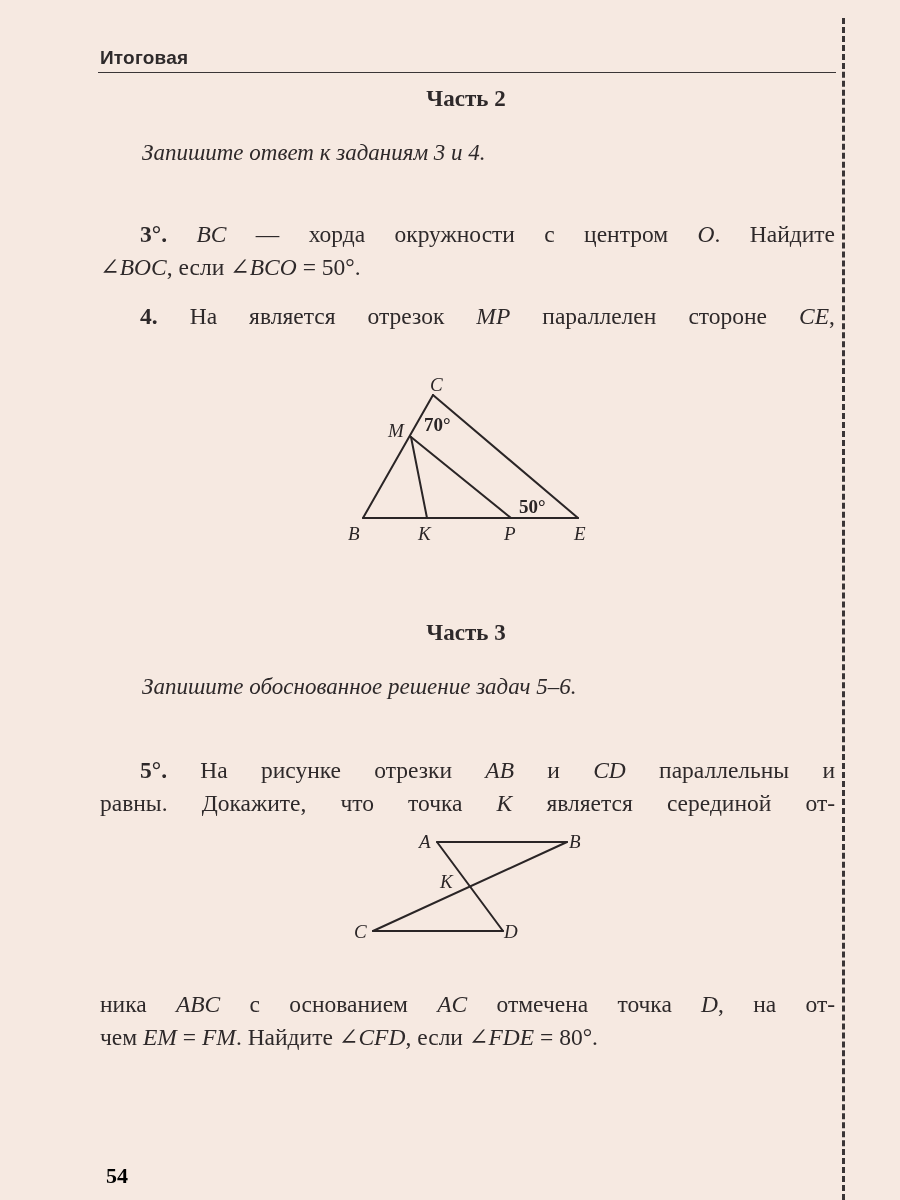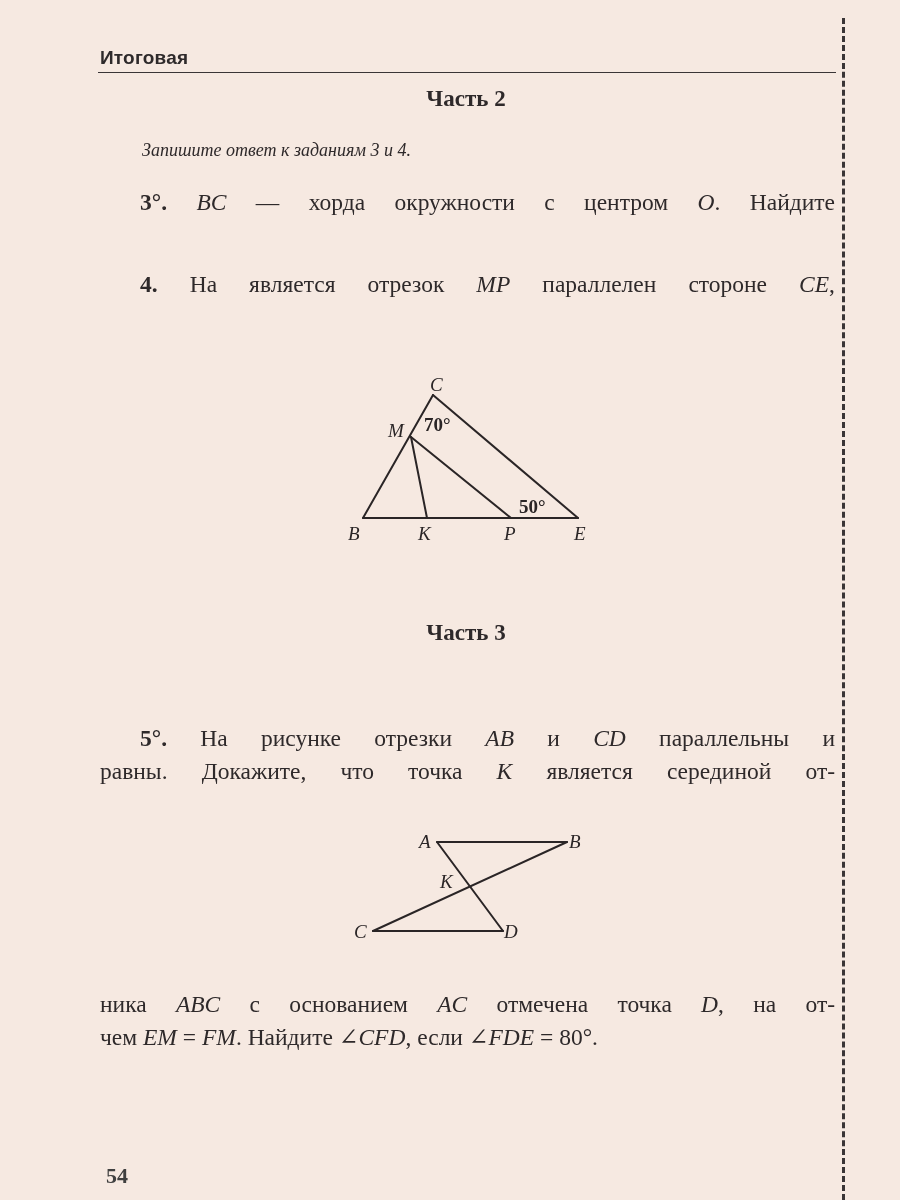--- a/index.html
+++ b/index.html
@@ -54,21 +54,21 @@
       font-family: "Liberation Serif", "DejaVu Serif", serif;
       font-weight: bold;
       font-size: 23px;
       color: #2e292a;
     }
     .instruction {
       position: absolute;
       left: 142px;
       font-family: "Liberation Serif", "DejaVu Serif", serif;
       font-style: italic;
-      font-size: 18px;
+      font-size: 23px;
       color: #2e292a;
     }
     .task {
       position: absolute;
       left: 100px;
       width: 735px;
       font-family: "Liberation Serif", "DejaVu Serif", serif;
       font-size: 23.5px;
       line-height: 33px;
       text-align: justify;
@@ -77,20 +77,21 @@
     .task .line {
       display: block;
       white-space: nowrap;
       text-align-last: justify;
     }
     .task .line.last {
       text-align-last: left;
     }
     .task .line.first {
       padding-left: 40px;
+      margin-top: 32px;
     }
     .num {
       font-weight: bold;
     }
     .m {
       font-style: italic;
     }
     .figure {
       position: absolute;
       left: 0; top: 0;
@@ -113,38 +114,39 @@
       font-size: 19px;
       fill: #2a2526;
     }
     .page-number {
       position: absolute;
       left: 106px;
       top: 1163px;
       font-family: "Liberation Serif", "DejaVu Serif", serif;
       font-weight: bold;
       font-size: 22px;
-      color: #404040;
+      color: #000000;
     }
   </style>
 </head>
 <body>
 
 <div class="page">
 
   <div class="cut-line"></div>
 
   <div class="running-head">Итоговая</div>
   <div class="head-rule"></div>
 
   <div class="part-title" style="top:86px;">Часть 2</div>
   <div class="instruction" style="top:140px;">Запишите ответ к заданиям 3 и 4.</div>
 
   <div class="task" style="top:186px;">
     <span class="line first"><span class="num">3°.</span> <span class="m">BC</span><span> — хорда окружности с центром </span><span class="m">O</span><span>. Найдите</span></span>
+    <span class="line last"><span class="m">∠BOC</span><span>, если </span><span class="m">∠BCO</span><span> = 50°.</span></span>
   </div>
 
   <div class="task" style="top:268px;">
     <span class="line first"><span class="num">4.</span><span> На является отрезок </span><span class="m">MP</span><span> параллелен стороне </span><span class="m">CE</span><span>,</span></span>
   </div>
 
   <div class="figure">
     <svg width="900" height="1200" viewBox="0 0 900 1200">
       <g stroke="#2a2526" stroke-width="2" fill="none" stroke-linecap="round">
 
@@ -161,20 +163,21 @@
       <text class="fig-label" x="348" y="540">B</text>
       <text class="fig-label" x="418" y="540">K</text>
       <text class="fig-label" x="504" y="540">P</text>
       <text class="fig-label" x="574" y="540">E</text>
       <text class="fig-angle" x="424" y="431">70°</text>
       <text class="fig-angle" x="519" y="513">50°</text>
     </svg>
   </div>
 
   <div class="part-title" style="top:620px;">Часть 3</div>
+  <div class="instruction" style="top:674px;">Запишите обоснованное решение задач 5–6.</div>
 
   <div class="task" style="top:722px;">
     <span class="line first"><span class="num">5°.</span><span> На рисунке отрезки </span><span class="m">AB</span><span> и </span><span class="m">CD</span><span> параллельны и</span></span>
     <span class="line"><span>равны. Докажите, что точка </span><span class="m">K</span><span> является серединой от-</span></span>
   </div>
 
   <div class="figure">
     <svg width="900" height="1200" viewBox="0 0 900 1200">
       <g stroke="#2a2526" stroke-width="2" fill="none" stroke-linecap="round">
         <line x1="437" y1="842" x2="567" y2="842"></line>

